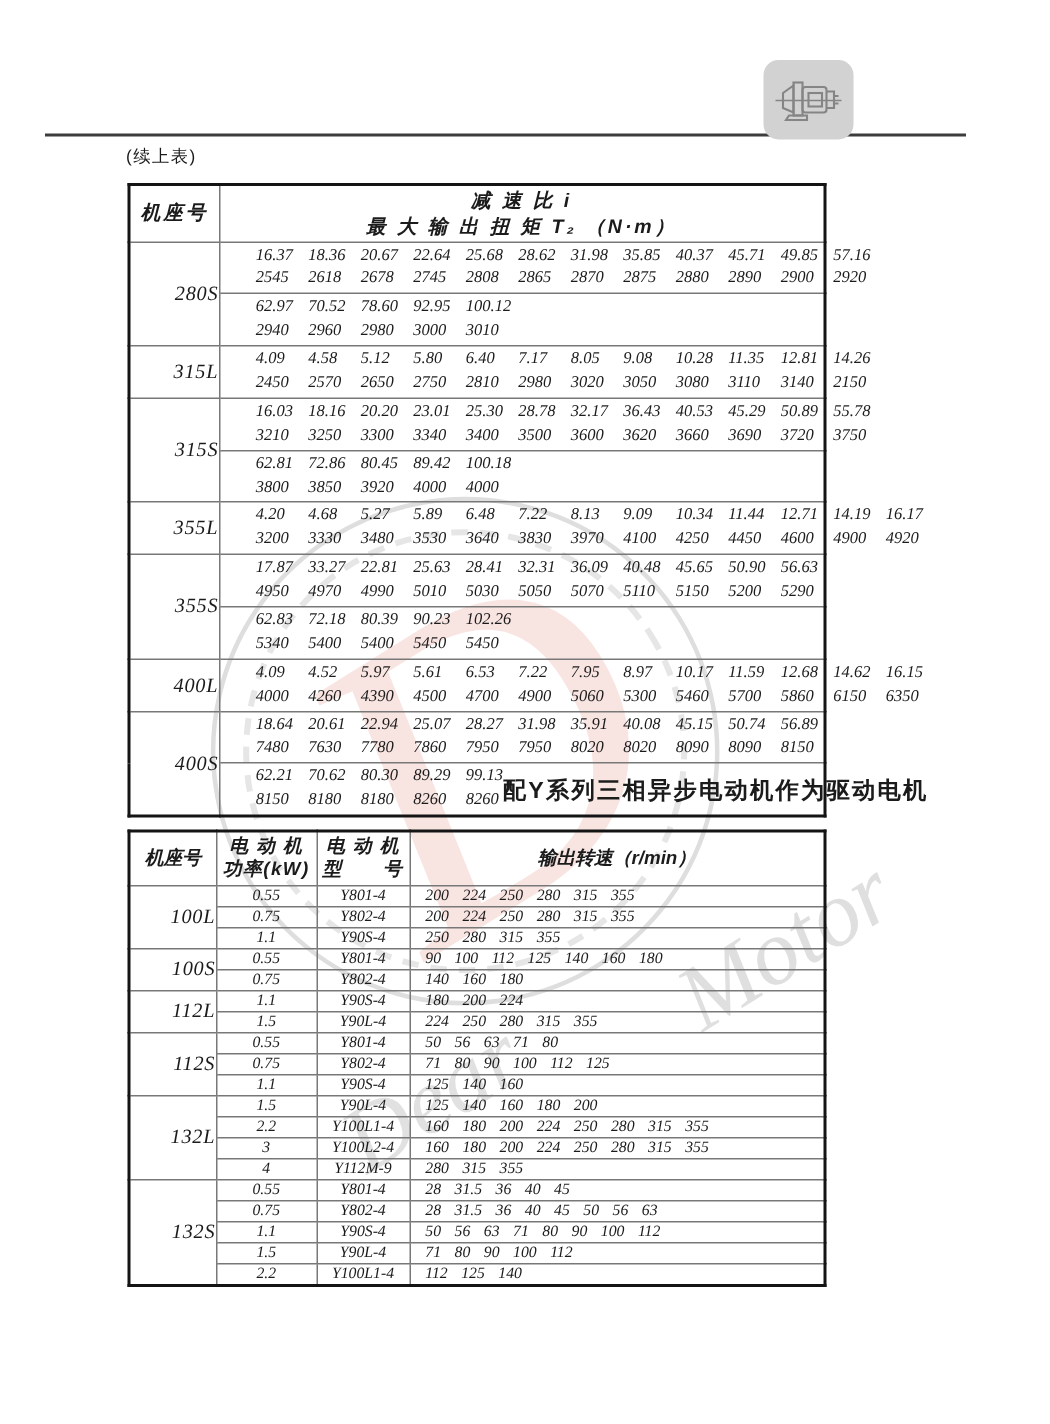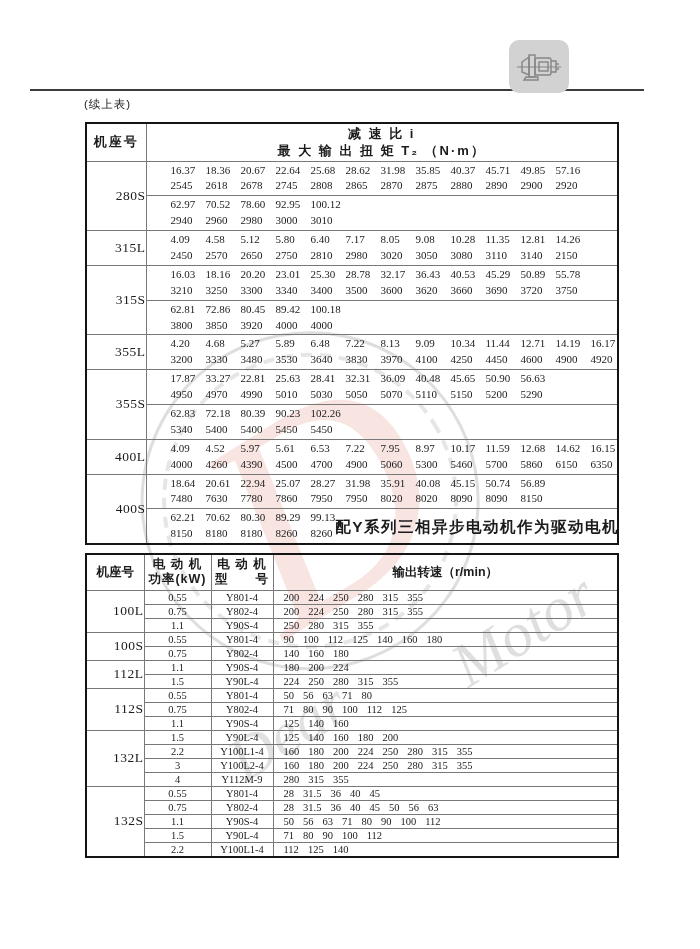--- a/index.html
+++ b/index.html
@@ -17,21 +17,21 @@
     background:radial-gradient(circle at 35% 30%, #ececec 0%, #a8a8a8 55%, #6e6e6e 100%); }
   .title { font-size:20px; font-weight:bold; letter-spacing:2px; white-space:nowrap; }
   .hrule { position:absolute; left:30px; top:89px; width:614px; height:2px; background:#3c3c3c; }
   .corner-icon { position:absolute; left:509px; top:40px; width:60px; height:53px; border-radius:10px;
     background:#d2d2d2; display:flex; align-items:center; justify-content:center; z-index:2; }
   .cont-note { position:absolute; left:84px; top:97px; font-size:11.5px; letter-spacing:1px; }
 
   
   table { border-collapse:collapse; background:transparent; table-layout:fixed; }
   td { border:1px solid #787878; background:transparent; }
-  .t1, .t2 { position:absolute; left:85px; width:534px; border:2px solid #141414; }
+  .t1, .t2 { position:absolute; left:85px; width:466px; border:2px solid #141414;font-style:italic; }
   .t1 { top:122px; }
   .t2 { top:553px; }
   tr.g-first > td { border-top:1.6px solid #222222; }
   td.model-cell {
     font-family:"Liberation Serif","DejaVu Serif",serif;
     font-size:13.5px; text-align:right; vertical-align:middle; letter-spacing:0.5px;
   }
 
   
   .t1 .hrow td { height:38px; text-align:center; vertical-align:middle;

